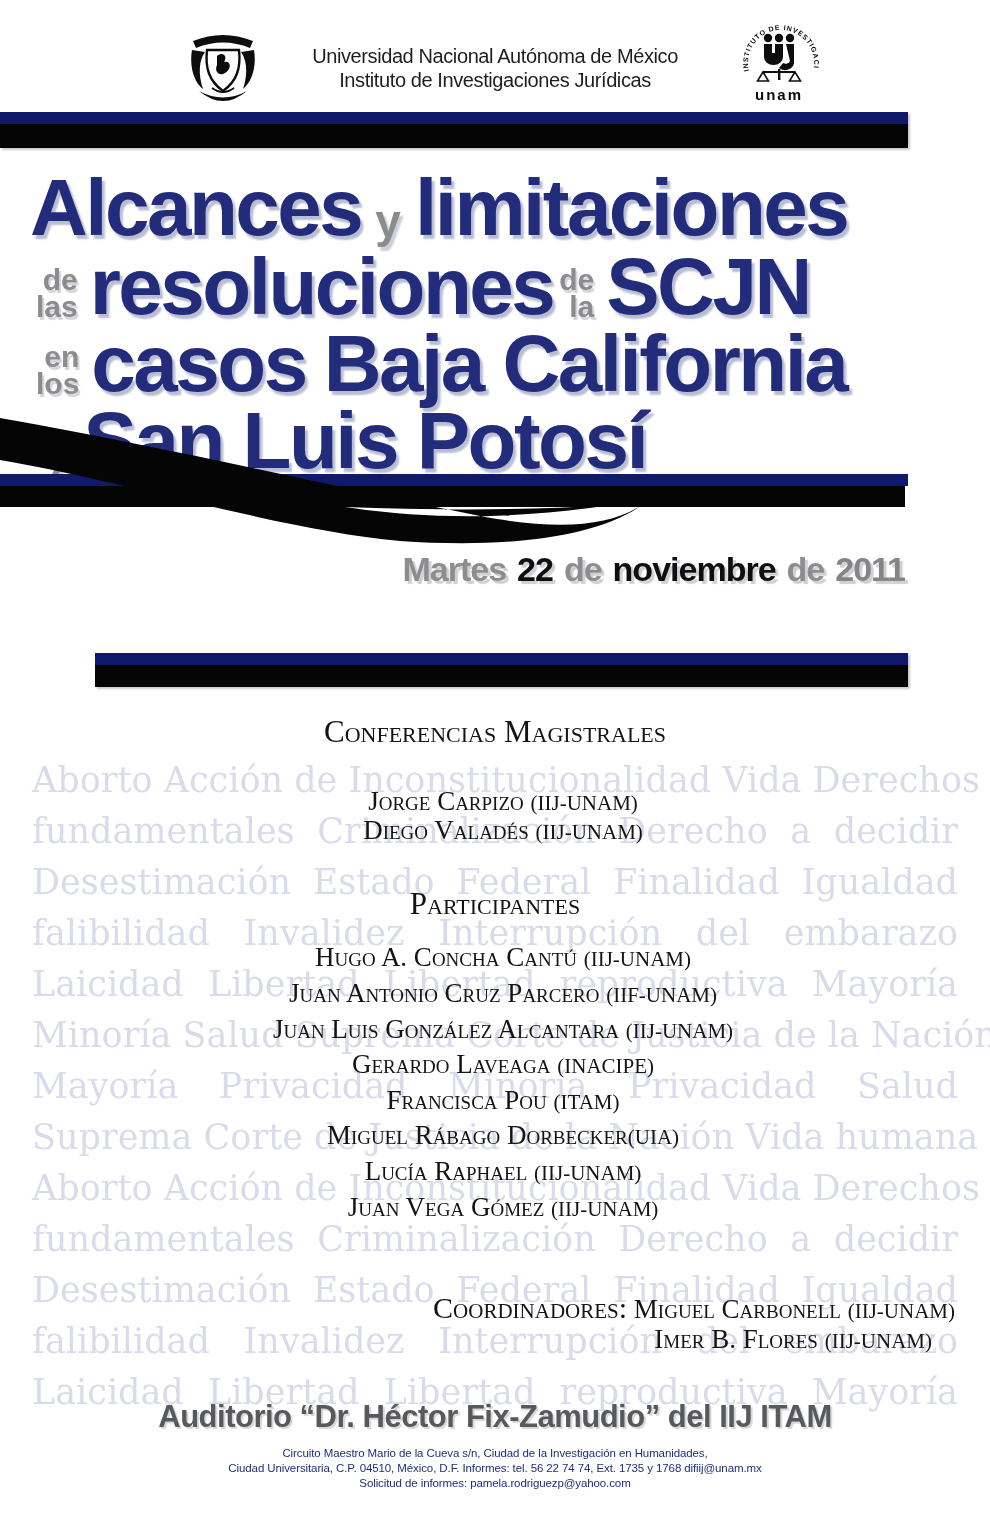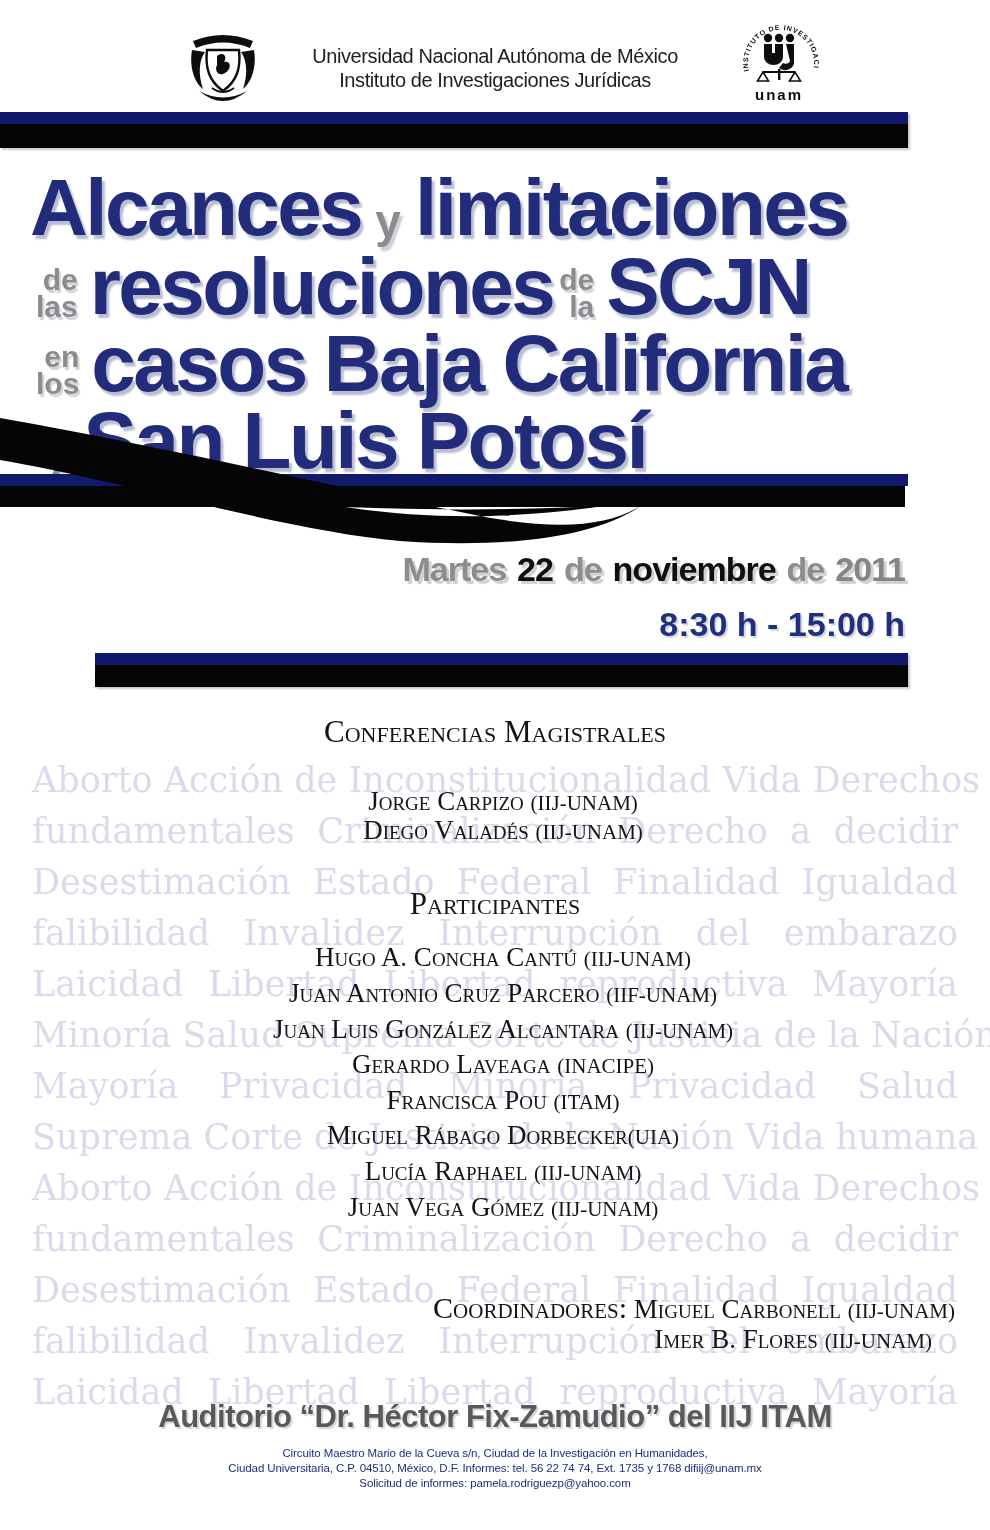--- a/index.html
+++ b/index.html
@@ -136,21 +136,20 @@
     <rect x="0" y="474" width="908" height="12" fill="#111a6a"></rect>
     <rect x="0" y="486" width="905" height="21" fill="#050505"></rect>
     <path fill="#050505" fill-rule="evenodd" d="M0,418 C180,450 340,488 480,516 C565,532 620,526 652,497
          C605,540 500,548 400,541 C280,530 120,480 0,460 Z
          M345,507 C430,520 520,519 610,505 C520,511 430,510 345,507 Z"></path>
   </svg>
 
   <div id="dateline">
     <span class="dgray">Martes</span><span class="dblack">22</span><span class="dgray">de</span><span class="dblack">noviembre</span><span class="dgray">de</span><span class="dgray2">2011</span>
   </div>
-  <div id="timeline">8:30 h - 15:00 h</div>
 
   <div id="band3" class="band">
     <div class="blue"></div>
     <div class="black"></div>
   </div>
 
   <div class="wm" style="top:760px">Aborto Acción de Inconstitucionalidad Vida Derechos</div>
   <div class="wm" style="top:811px">fundamentales Criminalización Derecho a decidir</div>
   <div class="wm" style="top:862px">Desestimación Estado Federal Finalidad Igualdad</div>
   <div class="wm" style="top:913px">falibilidad Invalidez Interrupción del embarazo</div>

